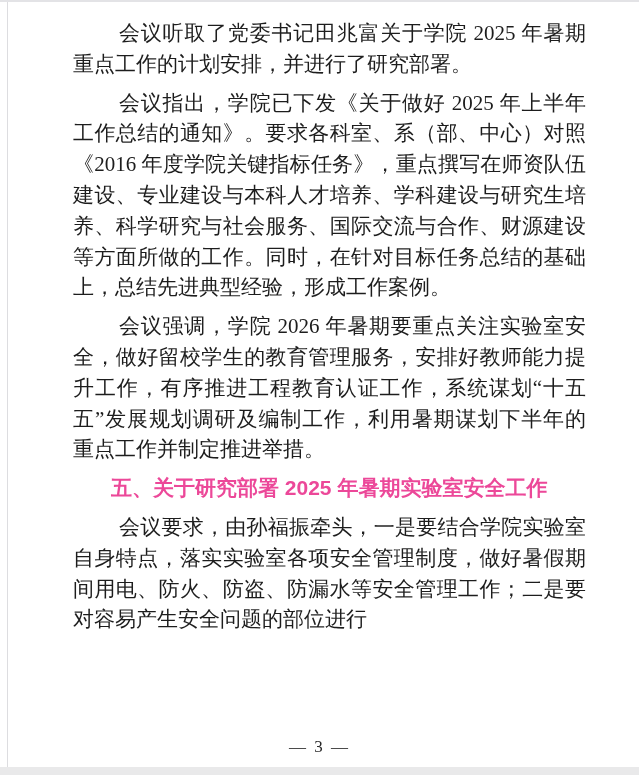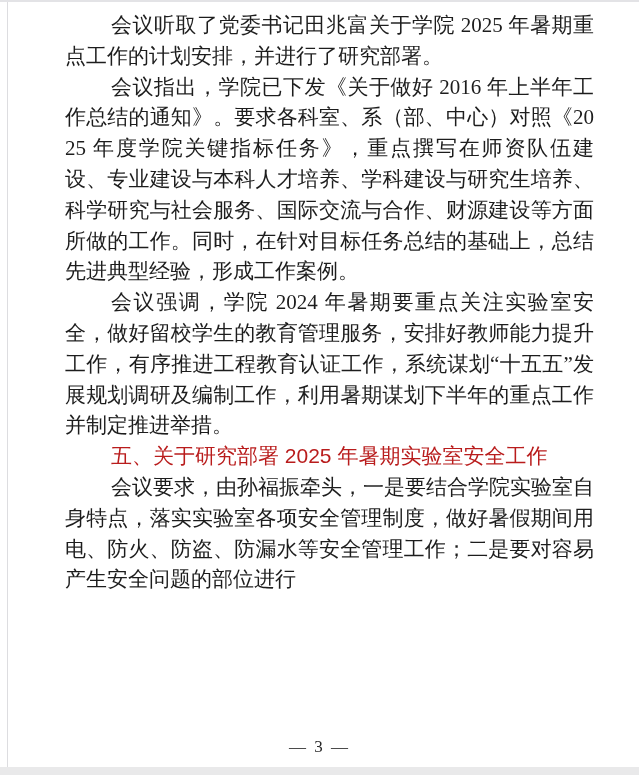--- a/index.html
+++ b/index.html
@@ -32,36 +32,36 @@
     height: 8px;
     background: #e9e9ea;
   }
   .content {
     position: absolute;
     top: 10px;
     left: 65px;
     width: 529px;
   }
   .para {
-    margin: 0;
+    margin: 8px;
     font-family: "Liberation Serif", "DejaVu Serif", serif;
     font-size: 21px;
     line-height: 30.8px;
     color: #1d1d1d;
     text-align: justify;
     text-indent: 46px;
     word-break: break-all;
   }
   .heading {
     margin: 0;
     font-family: "Liberation Sans", "DejaVu Sans", sans-serif;
-    font-weight: normal;
+    font-weight: bold;
     font-size: 21px;
     line-height: 30.8px;
-    color: #b91c1c;
+    color: #ec4899;
     text-indent: 46px;
     white-space: nowrap;
   }
   .page-footer {
     position: absolute;
     top: 735px;
     left: 0;
     width: 639px;
     text-align: center;
     font-family: "Liberation Serif", "DejaVu Serif", serif;
@@ -73,19 +73,19 @@
 </style>
 </head>
 <body>
 
 <div class="edge-top"></div>
 <div class="edge-left"></div>
 <div class="edge-bottom"></div>
 
 <div class="content">
   <p class="para">会议听取了党委书记田兆富关于学院 2025 年暑期重点工作的计划安排，并进行了研究部署。</p>
-  <p class="para">会议指出，学院已下发《关于做好 2016 年上半年工作总结的通知》。要求各科室、系（部、中心）对照《2025 年度学院关键指标任务》，重点撰写在师资队伍建设、专业建设与本科人才培养、学科建设与研究生培养、科学研究与社会服务、国际交流与合作、财源建设等方面所做的工作。同时，在针对目标任务总结的基础上，总结先进典型经验，形成工作案例。</p>
-  <p class="para">会议强调，学院 2024 年暑期要重点关注实验室安全，做好留校学生的教育管理服务，安排好教师能力提升工作，有序推进工程教育认证工作，系统谋划“十五五”发展规划调研及编制工作，利用暑期谋划下半年的重点工作并制定推进举措。</p>
+  <p class="para">会议指出，学院已下发《关于做好 2025 年上半年工作总结的通知》。要求各科室、系（部、中心）对照《2016 年度学院关键指标任务》，重点撰写在师资队伍建设、专业建设与本科人才培养、学科建设与研究生培养、科学研究与社会服务、国际交流与合作、财源建设等方面所做的工作。同时，在针对目标任务总结的基础上，总结先进典型经验，形成工作案例。</p>
+  <p class="para">会议强调，学院 2026 年暑期要重点关注实验室安全，做好留校学生的教育管理服务，安排好教师能力提升工作，有序推进工程教育认证工作，系统谋划“十五五”发展规划调研及编制工作，利用暑期谋划下半年的重点工作并制定推进举措。</p>
   <p class="heading">五、关于研究部署 2025 年暑期实验室安全工作</p>
   <p class="para">会议要求，由孙福振牵头，一是要结合学院实验室自身特点，落实实验室各项安全管理制度，做好暑假期间用电、防火、防盗、防漏水等安全管理工作；二是要对容易产生安全问题的部位进行</p>
 </div>
 
 <div class="page-footer">— 3 —</div>
 
 </body></html>

